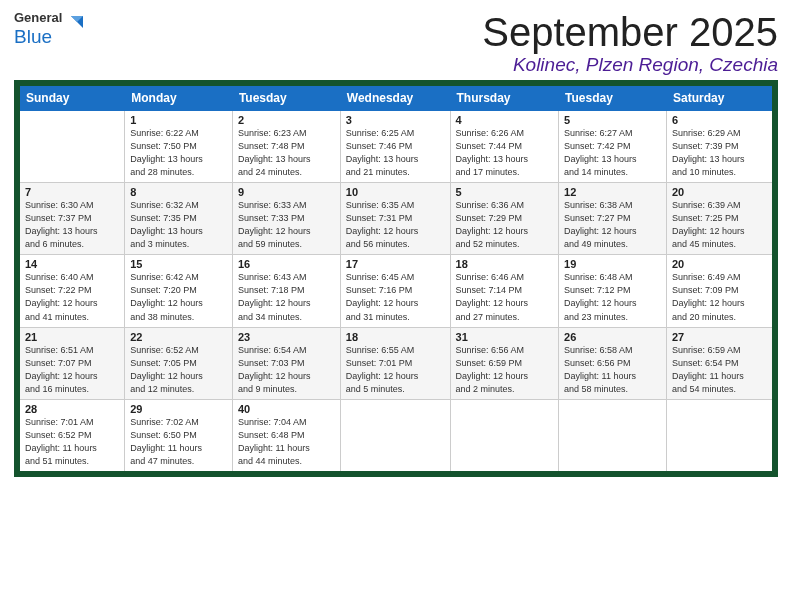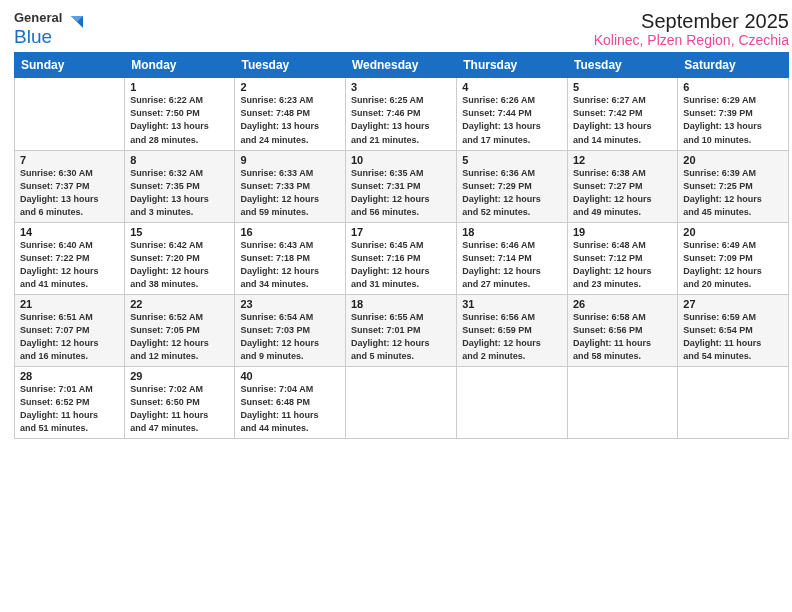--- a/index.html
+++ b/index.html
@@ -5,50 +5,52 @@
     * { box-sizing: border-box; margin: 0; padding: 0; }
     body {
       font-family: Arial, sans-serif;
       background: #fff;
       width: 792px;
       height: 612px;
       overflow: hidden;
     }
     .container {
       width: 792px;
-      padding: 10px 3px 10px 14px;
+      padding: 10px 14px 10px 14px;
     }
     .header-row {
       display: flex;
       justify-content: space-between;
       align-items: flex-start;
       margin-bottom: 4px;
     }
     .logo {
       display: flex;
       align-items: center;
       gap: 0;
     }
     .title-block {
       text-align: right;
     }
     .month-title {
-      font-size: 20px;
+      font-size: 40px;
       font-weight: normal;
       color: #222;
       line-height: 1.1;
+      text-align: center;
     }
     .subtitle {
-      font-size: 14px;
-      color: #ec4899;
+      font-size: 19px;
+      color: #4c1d95;
+      font-style: italic;
     }
     .calendar {
       width: 100%;
       border-collapse: collapse;
-      border: 1px solid #14532d;
+      border: 6px solid #14532d;
       margin-top: 4px;
     }
     .calendar th {
       background: #1a6fc4;
       color: #fff;
       font-size: 12px;
       font-weight: bold;
       text-align: left;
       padding: 5px 6px;
       border: 1px solid #1a6fc4;
@@ -70,21 +72,20 @@
       font-size: 11px;
       font-weight: bold;
       color: #222;
       display: block;
       margin-bottom: 1px;
     }
     .day-info {
       font-size: 9px;
       color: #333;
       line-height: 1.45;
-      font-weight: bold;
     }
     .empty-cell {
       background: #fff;
     }
   </style>
 </head>
 <body>
 
 <div class="container">
   <div class="header-row">

